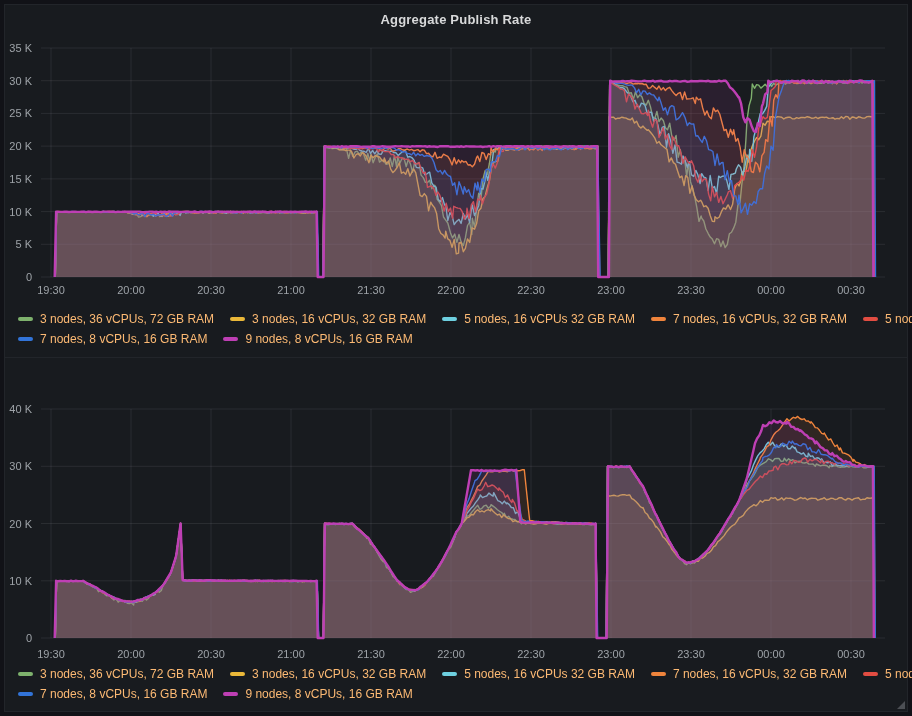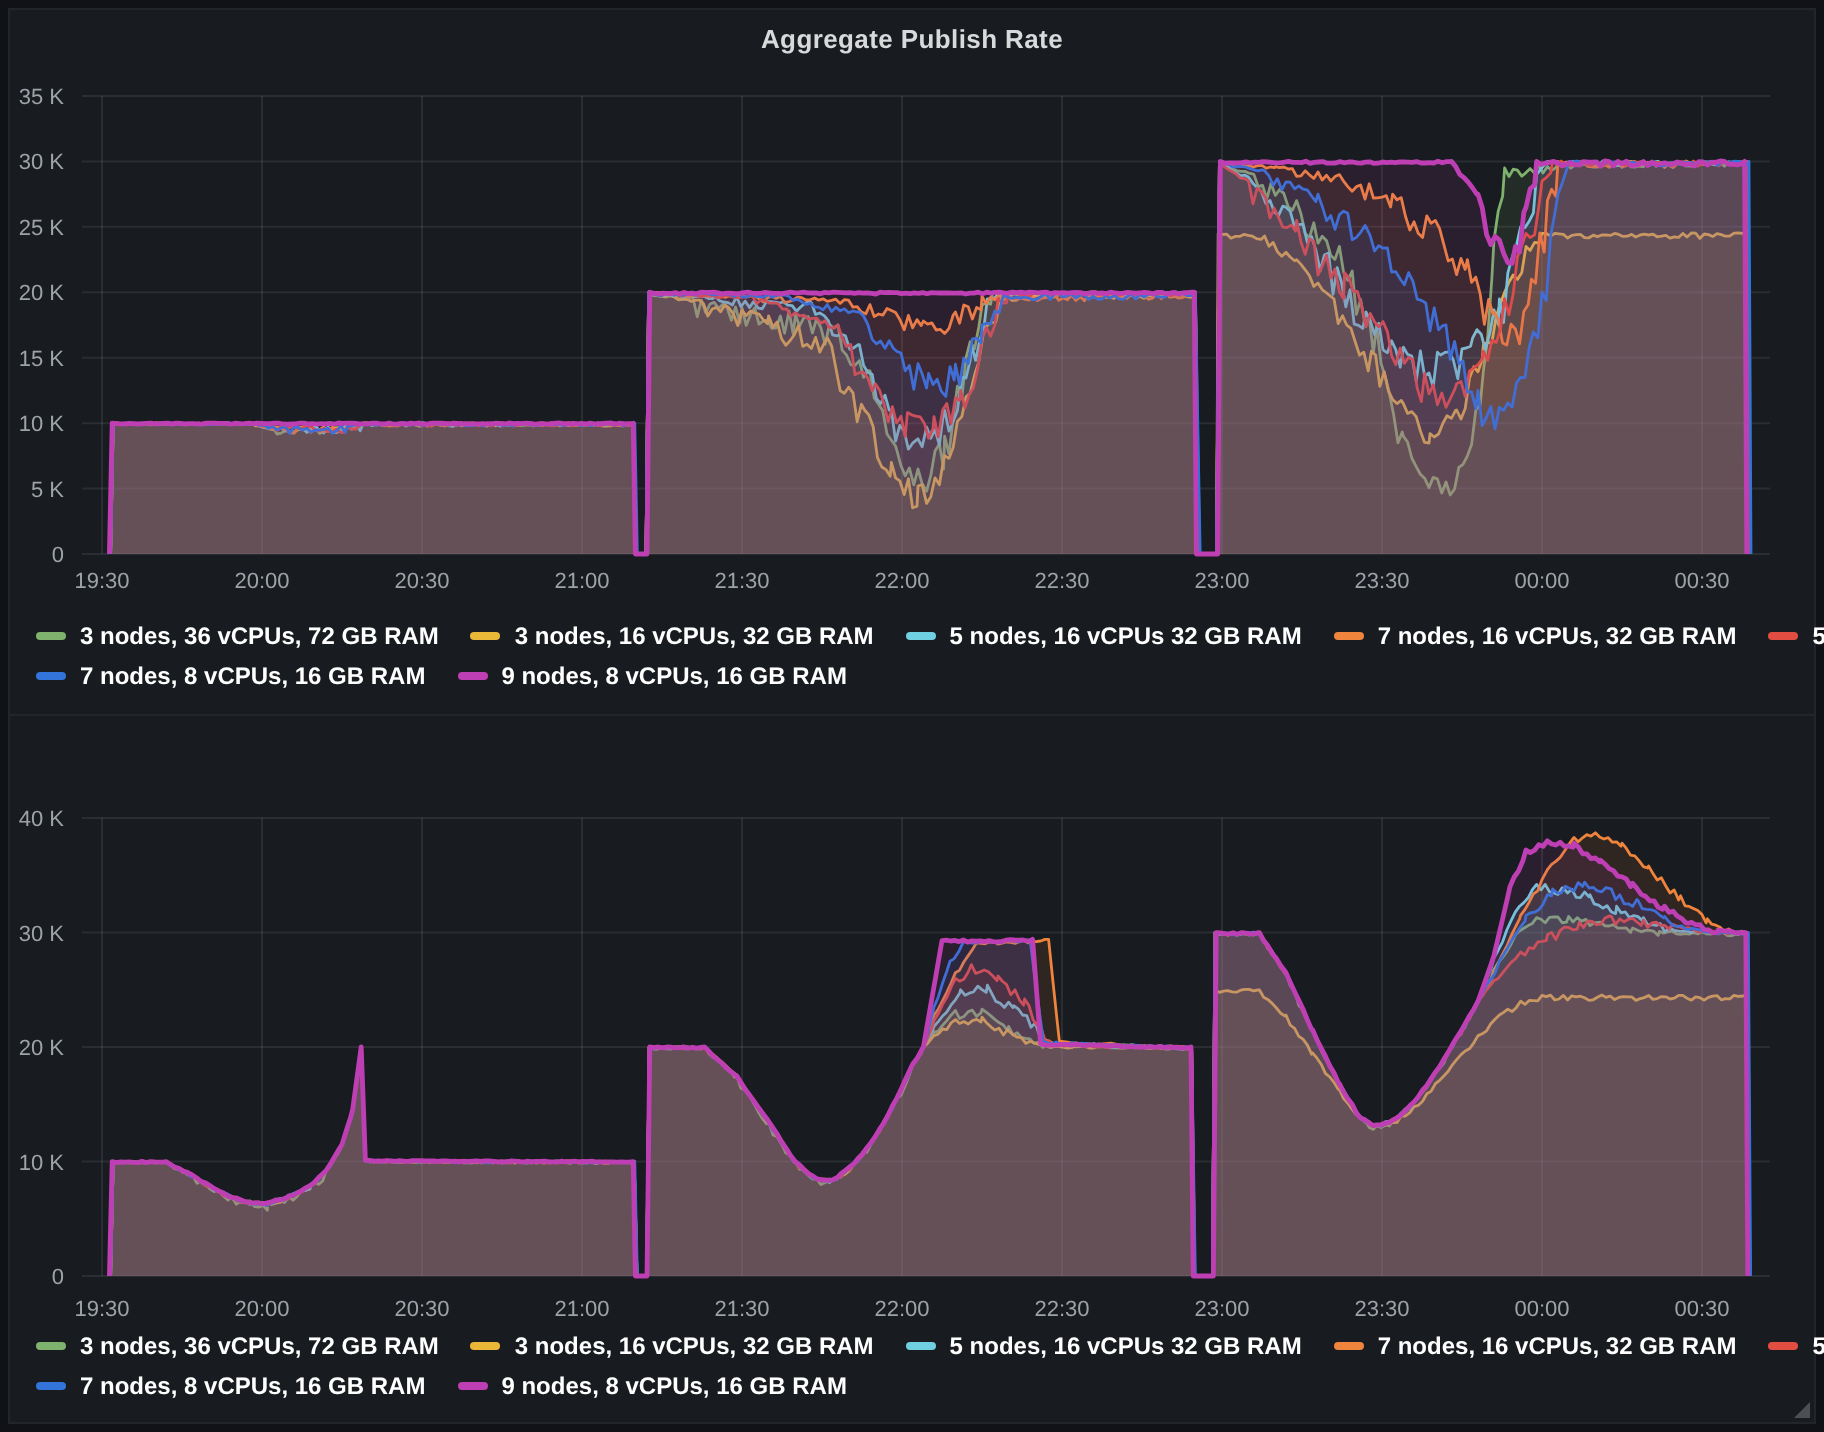--- a/index.html
+++ b/index.html
@@ -10,21 +10,21 @@
   #panel-1{top:357px;height:355px;}
   .panel-title{position:absolute;top:7px;left:0;right:0;text-align:center;
     font-size:13px;font-weight:700;color:#d8d9da;letter-spacing:.2px;cursor:pointer;}
   svg.chart{position:absolute;left:0;top:0;display:block;}
   .grid{stroke:rgba(204,204,220,0.10);stroke-width:1;}
   .ytick,.xtick{fill:#9ea3a8;font-size:11px;font-family:"Liberation Sans",sans-serif;}
   .legend{position:absolute;left:13px;right:8px;}
   #legend-0{top:303px;}
   #legend-1{top:305px;}
   .legend-row{height:20px;line-height:20px;white-space:nowrap;}
-  .legend-item{display:inline-block;margin-right:16px;font-size:12px;color:#ffffff;cursor:pointer;font-weight:bold;}
+  .legend-item{display:inline-block;margin-right:16px;font-size:12px;color:#fdba74;cursor:pointer;}
   .swatch{display:inline-block;width:15px;height:4px;border-radius:2px;margin-right:7px;
     vertical-align:2px;}
   .resize-handle{position:absolute;right:2px;bottom:2px;width:0;height:0;
     border-bottom:8px solid #4c4f54;border-left:8px solid transparent;cursor:nwse-resize;}
 </style>
 </head>
 <body>
 
 <div class="panel" id="panel-0">
   <div class="panel-title">Aggregate Publish Rate</div>

